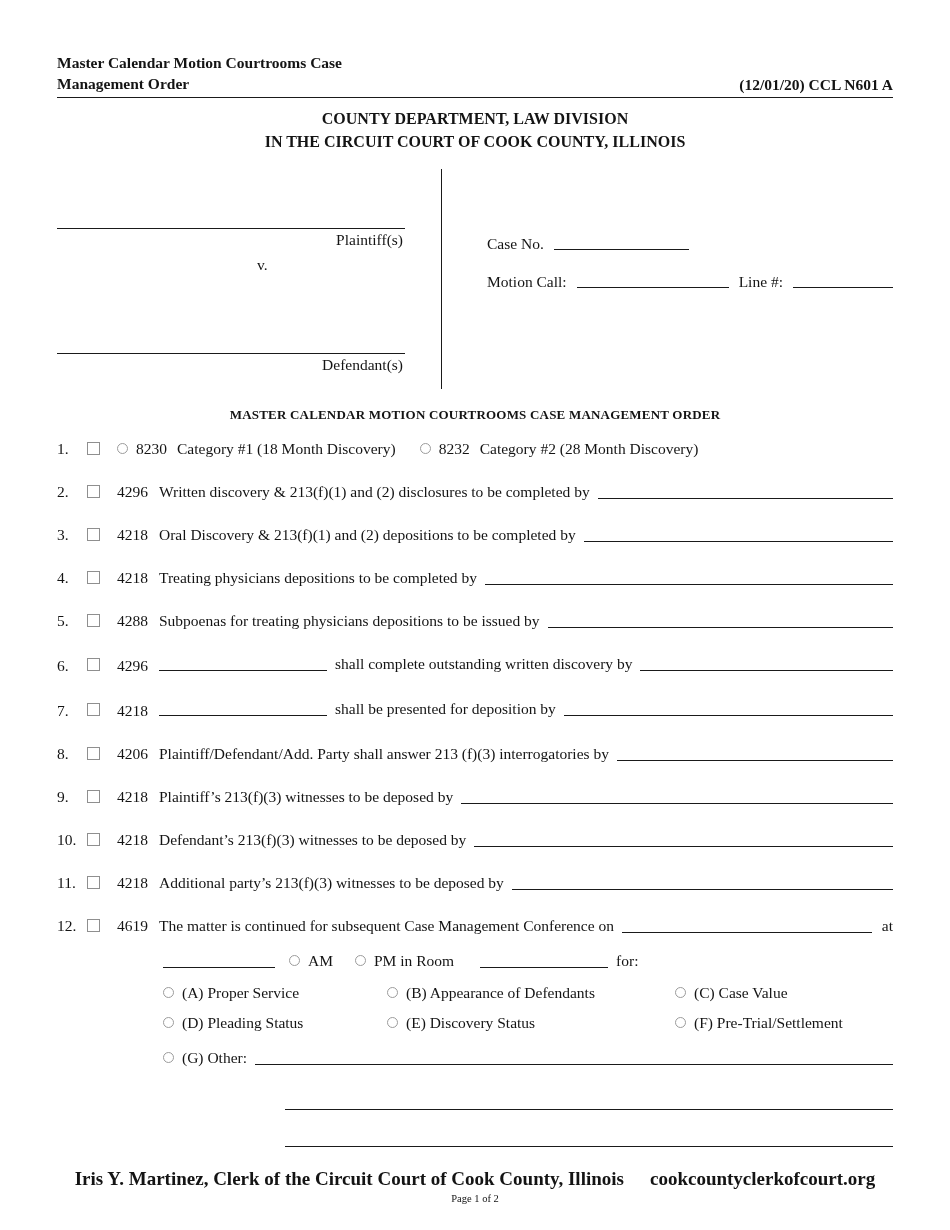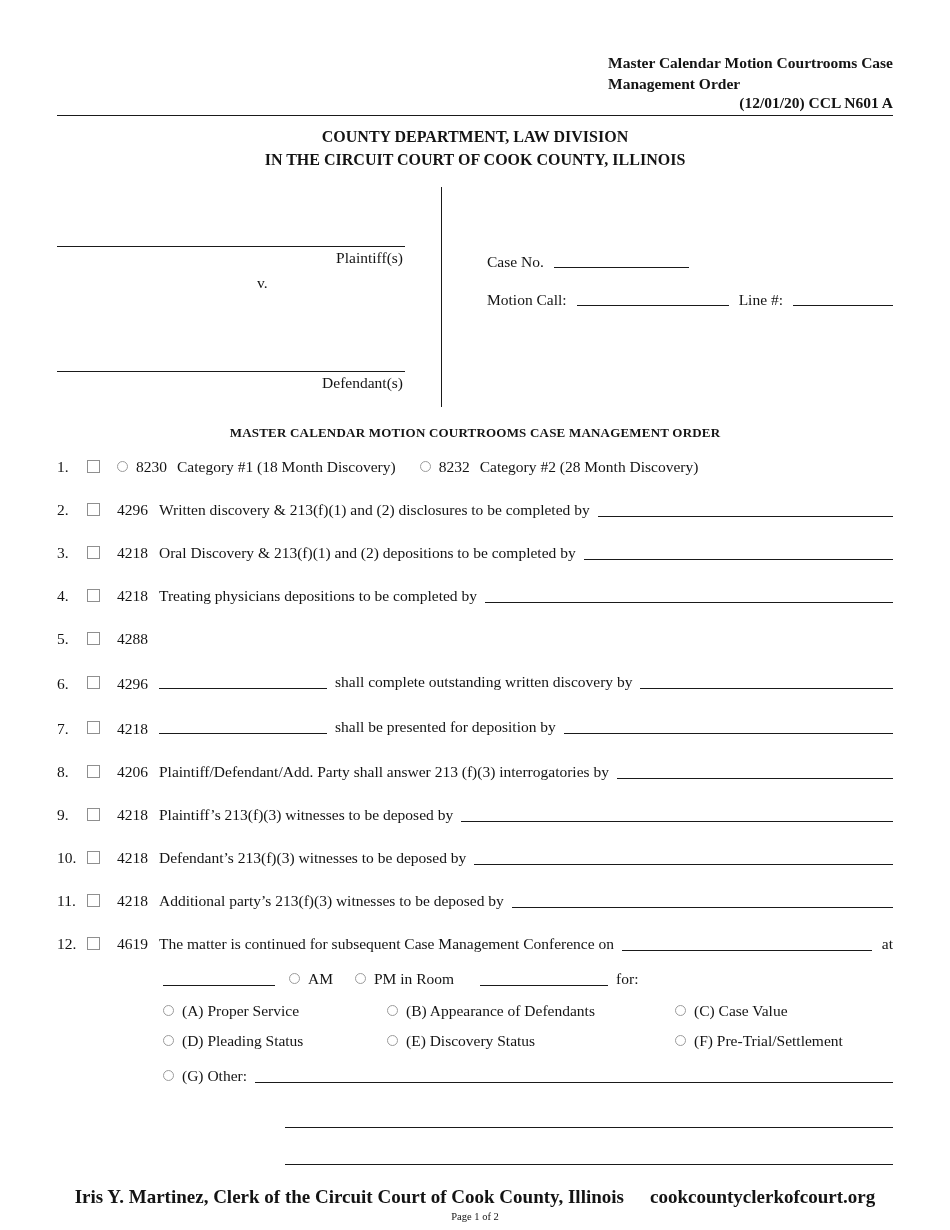--- a/index.html
+++ b/index.html
@@ -7,21 +7,21 @@
   body {
     width:950px; height:1230px;
     font-family:"Liberation Serif", serif;
     color:#141414;
     position:relative;
   }
   .page { width:950px; height:1230px; padding:52px 57px 0 57px; overflow:hidden; }
 
   
   .topbar { display:flex; justify-content:space-between; align-items:flex-end;
-            border-bottom:1.6px solid #1a1a1a; padding-bottom:3px;flex-direction:column; }
+            border-bottom:1.6px solid #1a1a1a; padding-bottom:3px; }
   .topbar-left div { font-weight:bold; font-size:15.5px; line-height:21px; }
   .topbar-right { font-weight:bold; font-size:15.5px; }
 
   
   .court { text-align:center; margin-top:9px; }
   .court div { font-weight:bold; font-size:16px; line-height:23px; }
 
   
   .caption { display:flex; margin-top:16px; height:220px;gap:36px; }
   .cap-left { width:419px; display:flex; flex-direction:column; }
@@ -161,20 +161,24 @@
     <div class="content">
       <span class="txt">Treating physicians depositions to be completed by</span>
       <span class="fill"></span>
     </div>
   </div>
 
   <div class="item">
     <span class="num">5.</span>
     <span class="cb"></span>
     <span class="code">4288</span>
+    <div class="content">
+      <span class="txt">Subpoenas for treating physicians depositions to be issued by</span>
+      <span class="fill"></span>
+    </div>
   </div>
 
   <div class="item">
     <span class="num">6.</span>
     <span class="cb"></span>
     <span class="code">4296</span>
     <div class="content">
       <span class="lead-blank"></span>
       <span class="txt">shall complete outstanding written discovery by</span>
       <span class="fill"></span>

